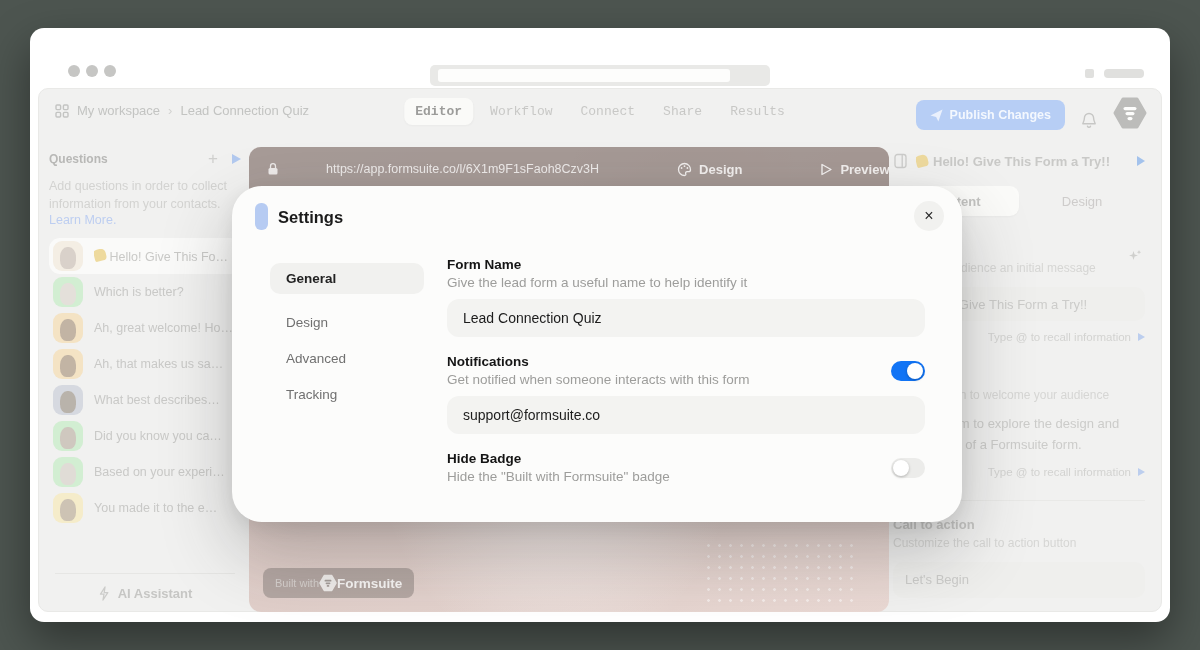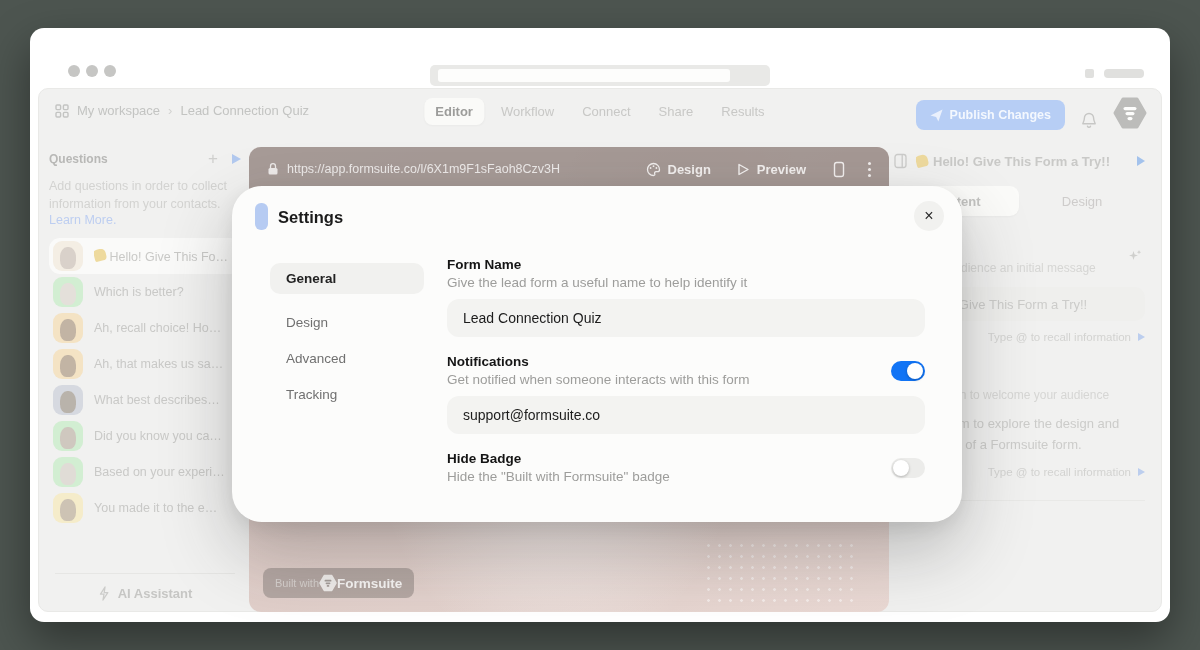--- a/index.html
+++ b/index.html
@@ -22,21 +22,21 @@
   
   .app { position:absolute; left:8px; top:60px; right:8px; bottom:10px;
          background:#f1f1f0; border:1px solid #e9e9e7; border-radius:10px; }
 
   
   .app-header { position:absolute; top:4px; left:0; right:0; height:40px; }
   .breadcrumb { position:absolute; left:16px; top:10px; display:flex; align-items:center; gap:8px;
                 font-size:13px; color:#c3c4c2; }
   .breadcrumb .sep { color:#d2d2d0; font-size:13px; }
   .hdr-tabs { position:absolute; left:50%; transform:translateX(-50%); top:5px;
-              display:flex; gap:6px; align-items:center; }
+              display:flex; gap:6px; align-items:center;font-family:Liberation Mono, monospace; }
   .hdr-tab { font-size:13px; color:#c8c8c6; padding:6px 11px; border-radius:8px; cursor:default; }
   .hdr-tab.active { background:#fafaf8; color:#9c9c9a; font-weight:bold; box-shadow:0 1px 2px rgba(0,0,0,.03); }
   .hdr-actions { position:absolute; right:14px; top:3px; display:flex; gap:15px; align-items:flex-end; }
   .publish-btn { height:30px; padding:0 14px; border-radius:8px; background:#b7cef5;
                  display:flex; align-items:center; gap:7px; color:#f4f8fe; font-size:12.5px; font-weight:bold; }
   .bell { color:#c7c7c5; display:flex; }
 
   
   .left-panel { position:absolute; left:10px; top:60px; width:192px; bottom:8px; }
   .q-head { display:flex; align-items:center; }
@@ -64,21 +64,21 @@
   .photo { position:absolute; inset:0;
     background:
       radial-gradient(ellipse 300px 400px at 48% 58%, rgba(249,246,245,.9), rgba(249,246,245,0) 62%),
       radial-gradient(ellipse 220px 260px at 68% 20%, rgba(208,191,186,.55), rgba(208,191,186,0) 60%),
       linear-gradient(150deg,#e9dcd8 0%, #dfcdc8 45%, #e3d2cd 72%, #ead9d4 100%); }
   .dots-tex { position:absolute; right:36px; bottom:6px; width:150px; height:66px; opacity:.7;
     background-image:radial-gradient(rgba(255,255,255,.7) 1.1px, transparent 1.6px);
     background-size:11px 11px; }
   .ptoolbar { position:absolute; top:0; left:0; right:0; height:44px;
               background:rgba(150,139,135,.8); display:flex; align-items:center; padding:0 18px;
-              color:#efedec; }
+              color:#efedec;gap:39px; }
   .purl { font-size:12.5px; color:#edeae9; margin-left:8px; }
   .pt-group { display:flex; align-items:center; gap:7px; font-size:13px; font-weight:bold; color:#f1eeed; }
   .pt-space { flex:1; }
   .kebab { display:flex; flex-direction:column; gap:3px; margin-left:22px; }
   .kebab i { width:3px; height:3px; border-radius:50%; background:#f1eeed; }
   .badge { position:absolute; left:14px; bottom:14px; height:30px; border-radius:8px;
            background:rgba(142,133,129,.55); display:flex; align-items:center; padding:0 12px; }
   .badge .bw { font-size:11px; color:#d6d0cd; }
   .badge .brand { font-size:13.5px; font-weight:bold; color:#f7f5f4; }
 
@@ -226,21 +226,21 @@
         <div class="q-item">
           <span class="q-thumb" style="background-color: rgb(210, 238, 210);">
               <span class="q-dog" style="background-color: rgb(228, 224, 218);"></span>
             </span>
           <span class="q-label">Which is better?</span>
         </div>
         <div class="q-item">
           <span class="q-thumb" style="background-color: rgb(244, 227, 196);">
               <span class="q-dog" style="background-color: rgb(194, 180, 164);"></span>
             </span>
-          <span class="q-label">Ah, recall choice! Ho…</span>
+          <span class="q-label">Ah, great welcome! Ho…</span>
         </div>
         <div class="q-item">
           <span class="q-thumb" style="background-color: rgb(244, 227, 196);">
               <span class="q-dog" style="background-color: rgb(194, 180, 164);"></span>
             </span>
           <span class="q-label">Ah, that makes us sa…</span>
         </div>
         <div class="q-item">
           <span class="q-thumb" style="background-color: rgb(214, 217, 224);">
               <span class="q-dog" style="background-color: rgb(185, 179, 171);"></span>
@@ -384,20 +384,25 @@
         <div class="rp-hint">Add a caption to welcome your audience</div>
         <div class="rp-text">Use this form to explore the design and functionality of a Formsuite form.</div>
         <div class="recall">
           <span>Type @ to recall information</span>
           <span class="tri tri-sm"></span>
         </div>
       </div>
 
       <div class="rp-div"></div>
 
+      <div class="rp-sec" style="margin-top:16px;">
+        <div class="rp-sec-label">Call to action</div>
+        <div class="rp-hint">Customize the call to action button</div>
+        <div class="rp-input" style="height:36px;">Let's Begin</div>
+      </div>
     </div>
   </div>
 </div>
 
 <div class="modal">
   <span class="m-pill"></span>
   <span class="m-title">Settings</span>
   <span class="m-close">×</span>
 
   <div class="m-tabs">

